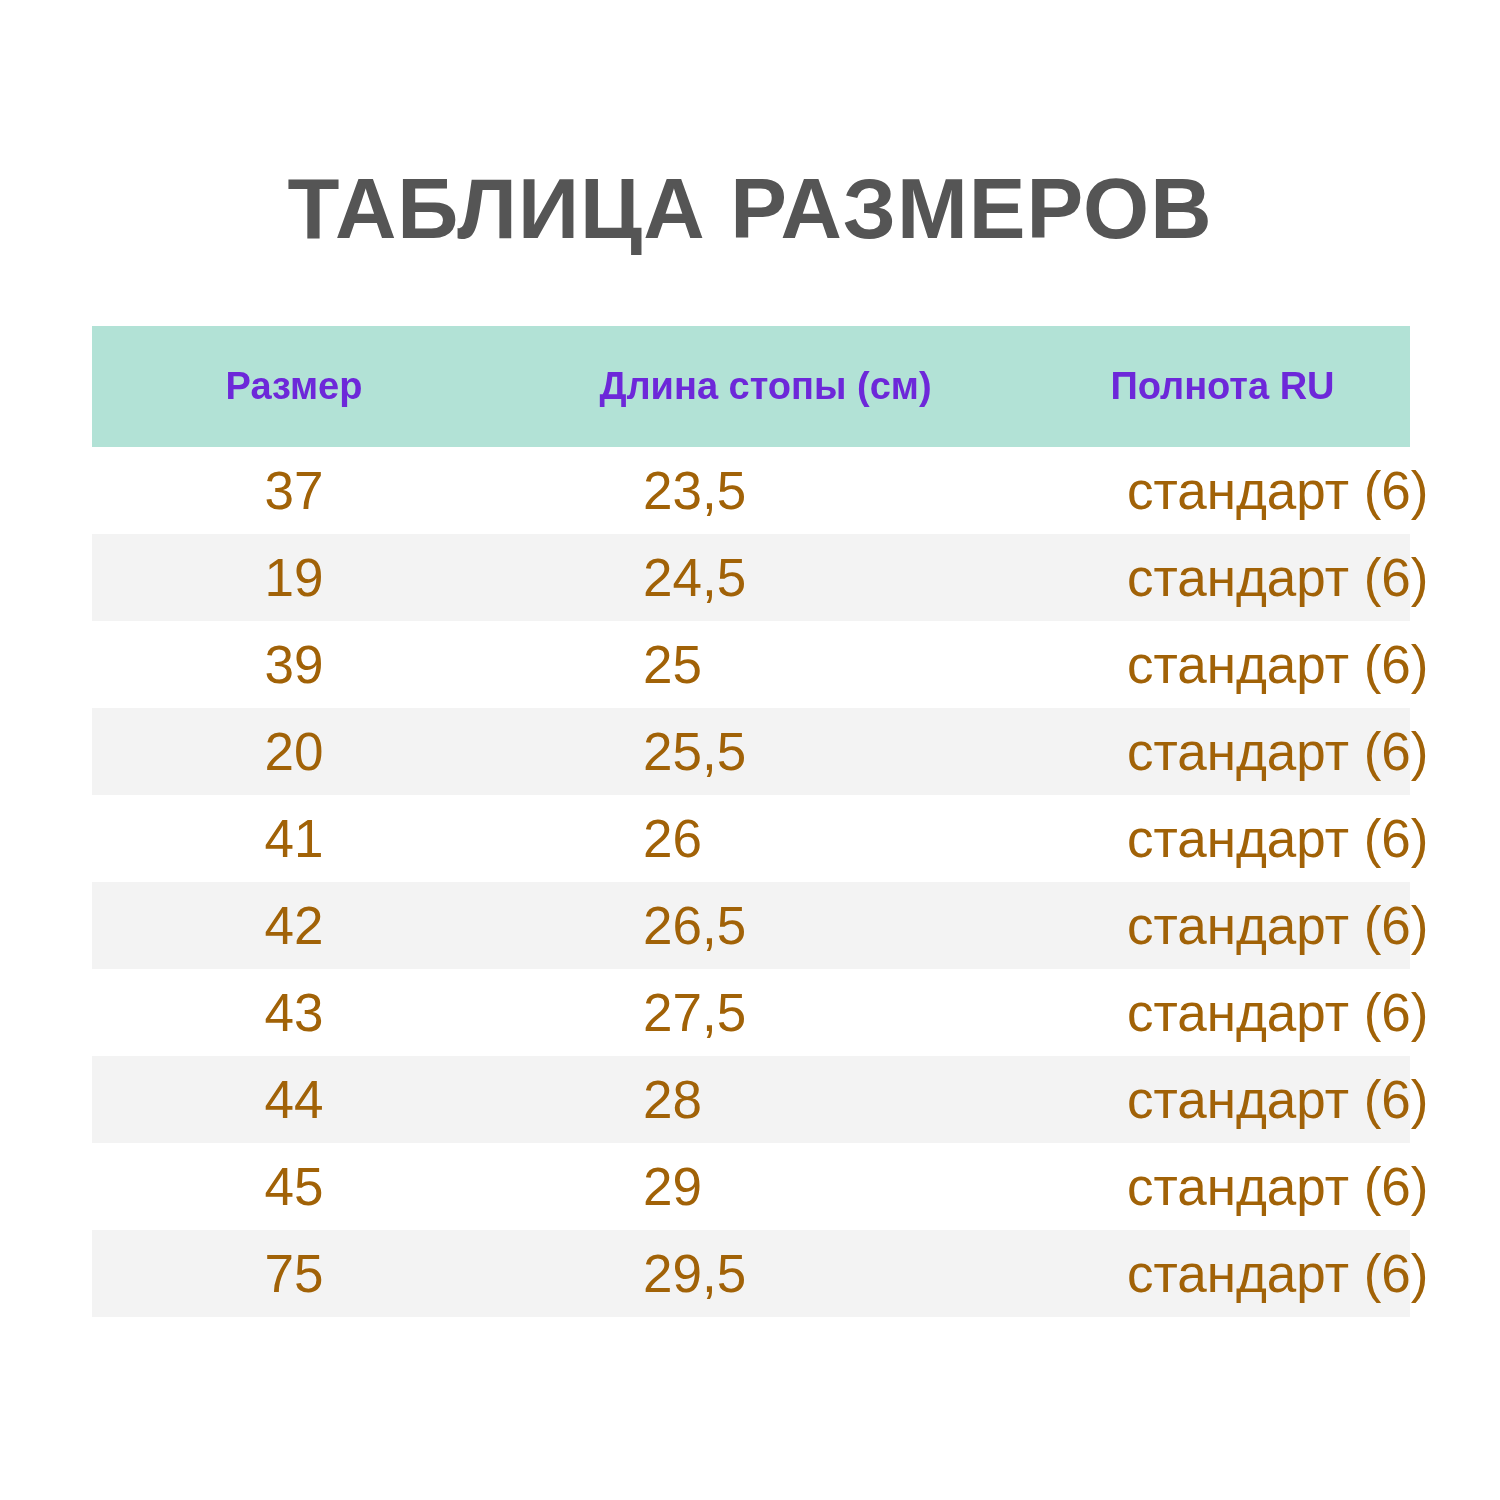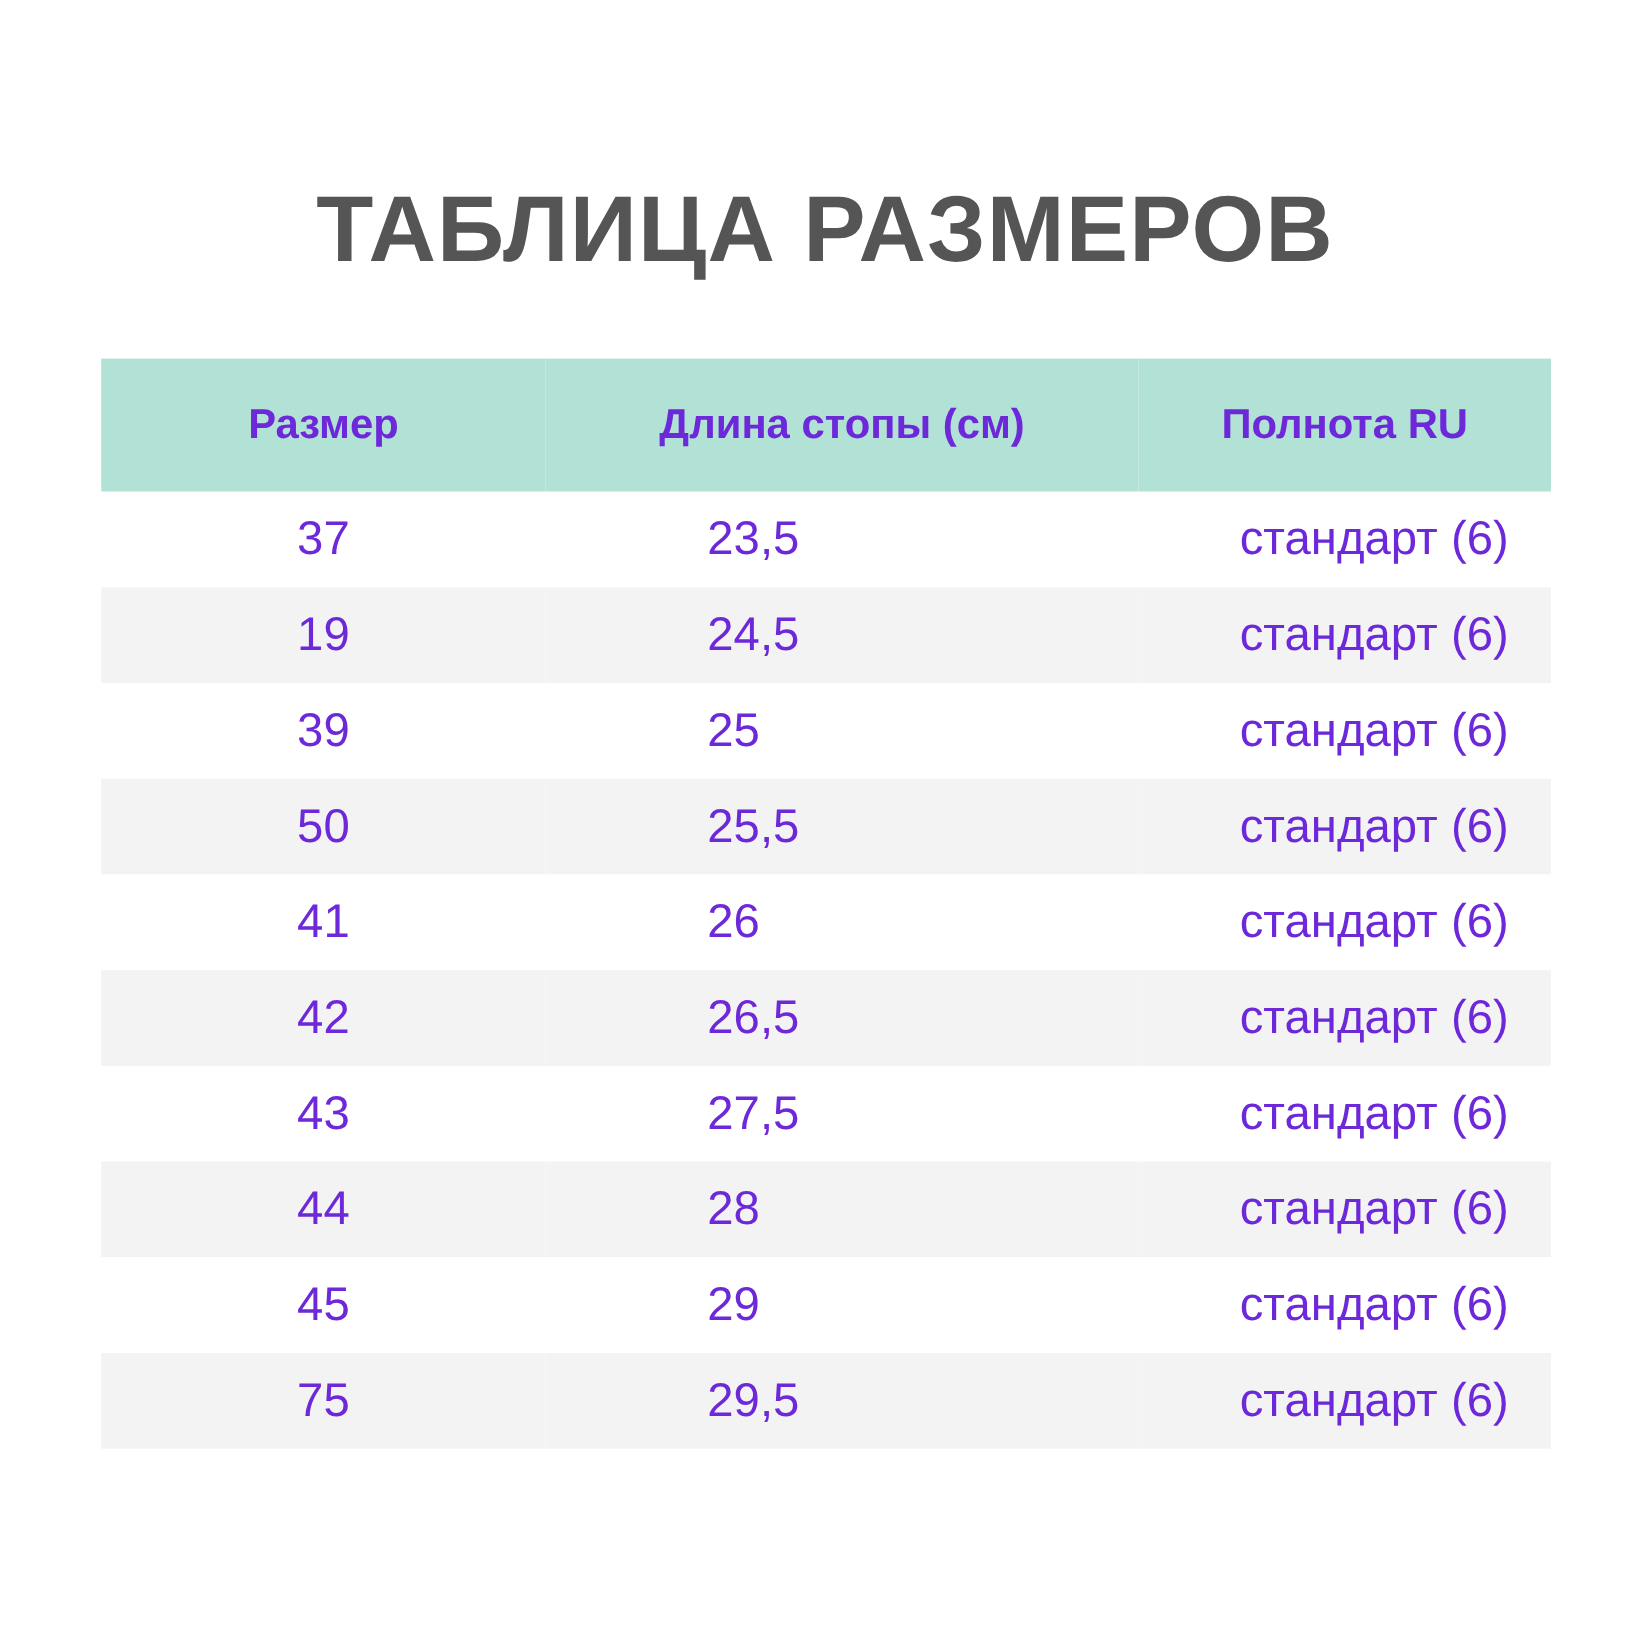--- a/index.html
+++ b/index.html
@@ -73,23 +73,23 @@
   
   #size-table tbody tr {
     background: #ffffff;
   }
   #size-table tbody tr.alt {
     background: #f3f3f3;
   }
   #size-table tbody td {
     height: 87px;
     padding: 0;
-    font-size: 43px;
+    font-size: 53px;
     font-weight: normal;
-    color: #6d28d9;
+    color: #a16207;
     vertical-align: middle;
     white-space: nowrap;
     border: none;
   }
   #size-table tbody td.c-size {
     text-align: center;
   }
   #size-table tbody td.c-length {
     text-align: left;
     padding-left: 147px;
@@ -130,21 +130,21 @@
           <td class="c-size">19</td>
           <td class="c-length">24,5</td>
           <td class="c-width-ru">стандарт (6)</td>
         </tr>
         <tr>
           <td class="c-size">39</td>
           <td class="c-length">25</td>
           <td class="c-width-ru">стандарт (6)</td>
         </tr>
         <tr class="alt">
-          <td class="c-size">50</td>
+          <td class="c-size">20</td>
           <td class="c-length">25,5</td>
           <td class="c-width-ru">стандарт (6)</td>
         </tr>
         <tr>
           <td class="c-size">41</td>
           <td class="c-length">26</td>
           <td class="c-width-ru">стандарт (6)</td>
         </tr>
         <tr class="alt">
           <td class="c-size">42</td>

